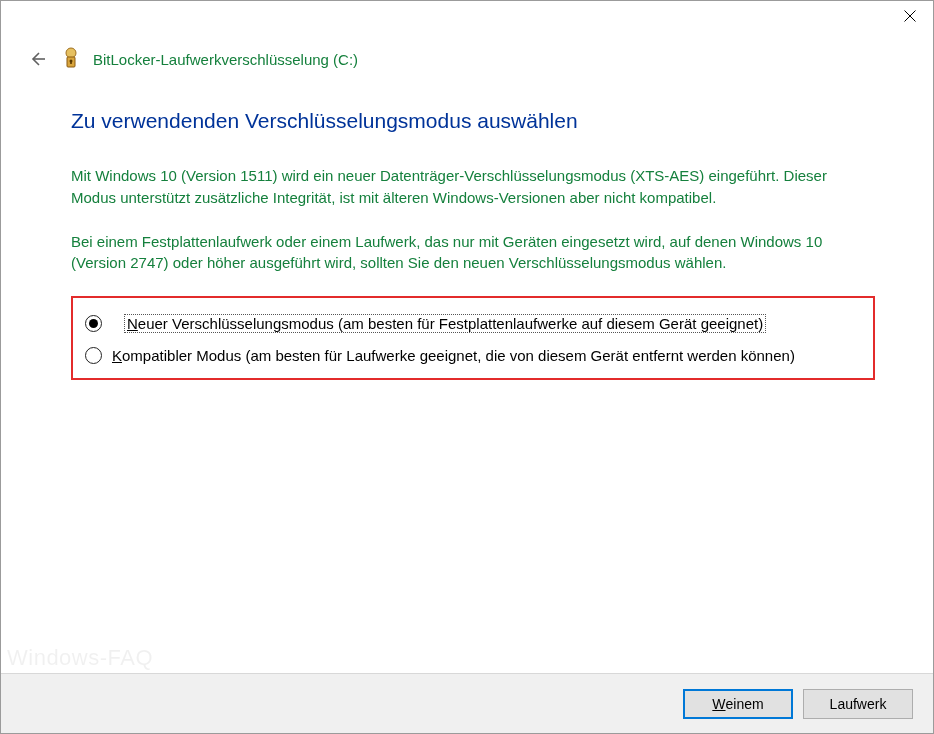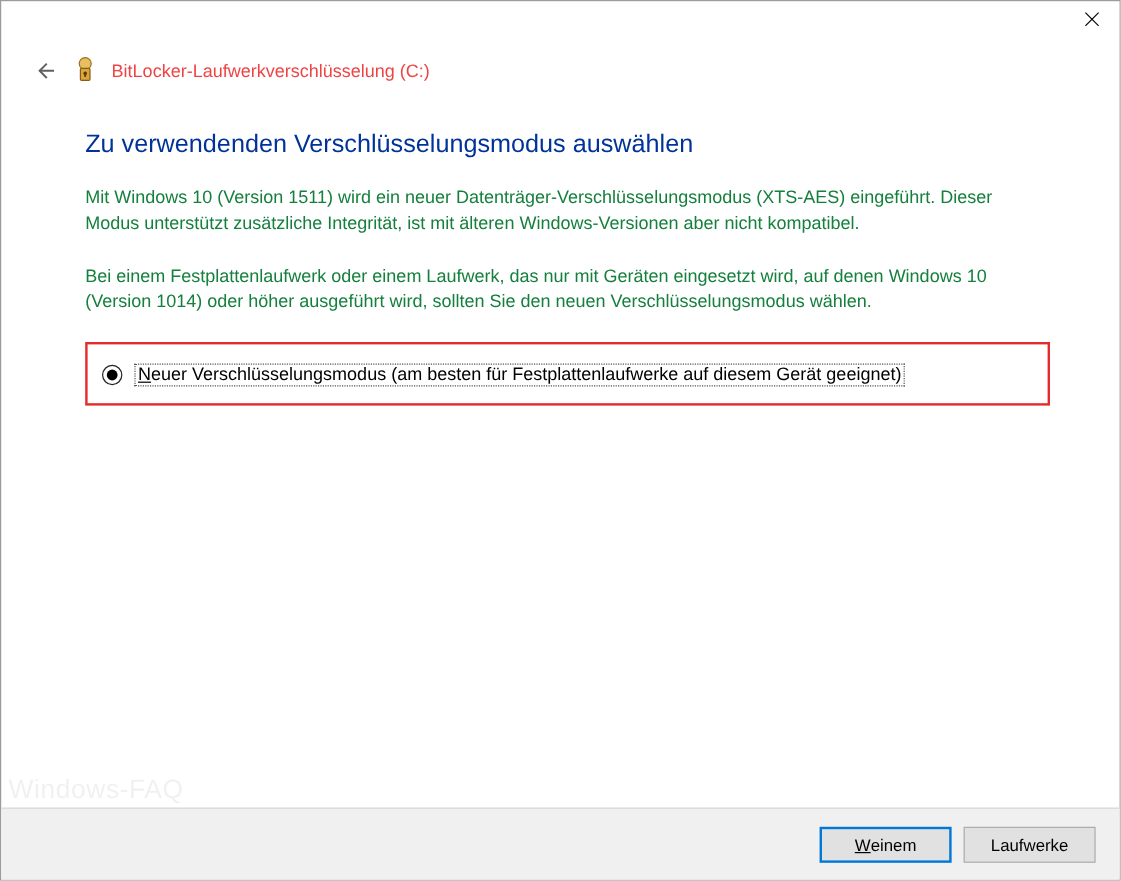--- a/index.html
+++ b/index.html
@@ -44,31 +44,31 @@
     color: #555;
     cursor: pointer;
   }
   .back-arrow svg { width: 18px; height: 18px; }
   .app-icon {
     width: 20px; height: 24px;
     display: inline-block;
   }
   .app-title {
     font-size: 15px;
-    color: #ef4444;
+    color: #15803d;
   }
   .content {
     flex: 1;
     padding: 32px 58px 0 70px;
   }
   .heading {
     color: #003399;
     font-size: 21px;
     font-weight: 400;
-    margin: 0 0 21px 0;
+    margin: 0 0 32px 0;
   }
   .para {
     font-size: 15px;
     line-height: 1.45;
     color: #15803d;
     margin: 0 0 22px 0;
   }
   .radio-group {
     border: 2.5px solid #e32b2b;
     padding: 16px 12px 14px 12px;
@@ -93,20 +93,21 @@
     width: 9px; height: 9px;
     background: #000;
     border-radius: 50%;
   }
   .radio-label {
     font-size: 15px;
   }
   .radio-label.selected {
     border: 1px dotted #555;
     padding: 0 2px;
+    margin-left: 12px;
   }
   .mnemonic { text-decoration: underline; }
   .button-bar {
     height: 60px;
     border-top: 1px solid #d8d8d8;
     background: #f0f0f0;
     display: flex;
     justify-content: flex-end;
     align-items: center;
     padding-right: 20px;
@@ -163,38 +164,42 @@
         <rect x="9.2" y="14" width="1.6" height="3" fill="#5a3a00"></rect>
       </svg>
     </span>
     <span class="app-title">BitLocker-Laufwerkverschlüsselung (C:)</span>
   </div>
 
   <div class="content">
     <h1 class="heading">Zu verwendenden Verschlüsselungsmodus auswählen</h1>
 
     <p class="para">Mit Windows 10 (Version 1511) wird ein neuer Datenträger-Verschlüsselungsmodus (XTS-AES) eingeführt. Dieser Modus unterstützt zusätzliche Integrität, ist mit älteren Windows-Versionen aber nicht kompatibel.</p>
-    <p class="para">Bei einem Festplattenlaufwerk oder einem Laufwerk, das nur mit Geräten eingesetzt wird, auf denen Windows 10 (Version 1014) oder höher ausgeführt wird, sollten Sie den neuen Verschlüsselungsmodus wählen.</p>
+    <p class="para">Bei einem Festplattenlaufwerk oder einem Laufwerk, das nur mit Geräten eingesetzt wird, auf denen Windows 10 (Version 2747) oder höher ausgeführt wird, sollten Sie den neuen Verschlüsselungsmodus wählen.</p>
 
     <div class="radio-group">
 
       <div class="radio-row">
         <span class="radio-outer">
           <span class="radio-inner"></span>
         </span>
         <span class="radio-label selected"><span class="mnemonic">N</span><span>euer Verschlüsselungsmodus (am besten für Festplattenlaufwerke auf diesem Gerät geeignet)</span></span>
       </div>
 
+      <div class="radio-row">
+        <span class="radio-outer"></span>
+        <span class="radio-label"><span class="mnemonic">K</span><span>ompatibler Modus (am besten für Laufwerke geeignet, die von diesem Gerät entfernt werden können)</span></span>
+      </div>
 
     </div>
   </div>
 
   <div class="watermark">Windows-FAQ</div>
 
   <div class="button-bar">
     <button class="btn default">
         <span class="mnemonic">W</span>
         <span>einem</span>
       </button>
-    <button class="btn">Laufwerke</button>
+    <button class="btn">Laufwerk</button>
   </div>
 
 </div>
 
 </body></html>

